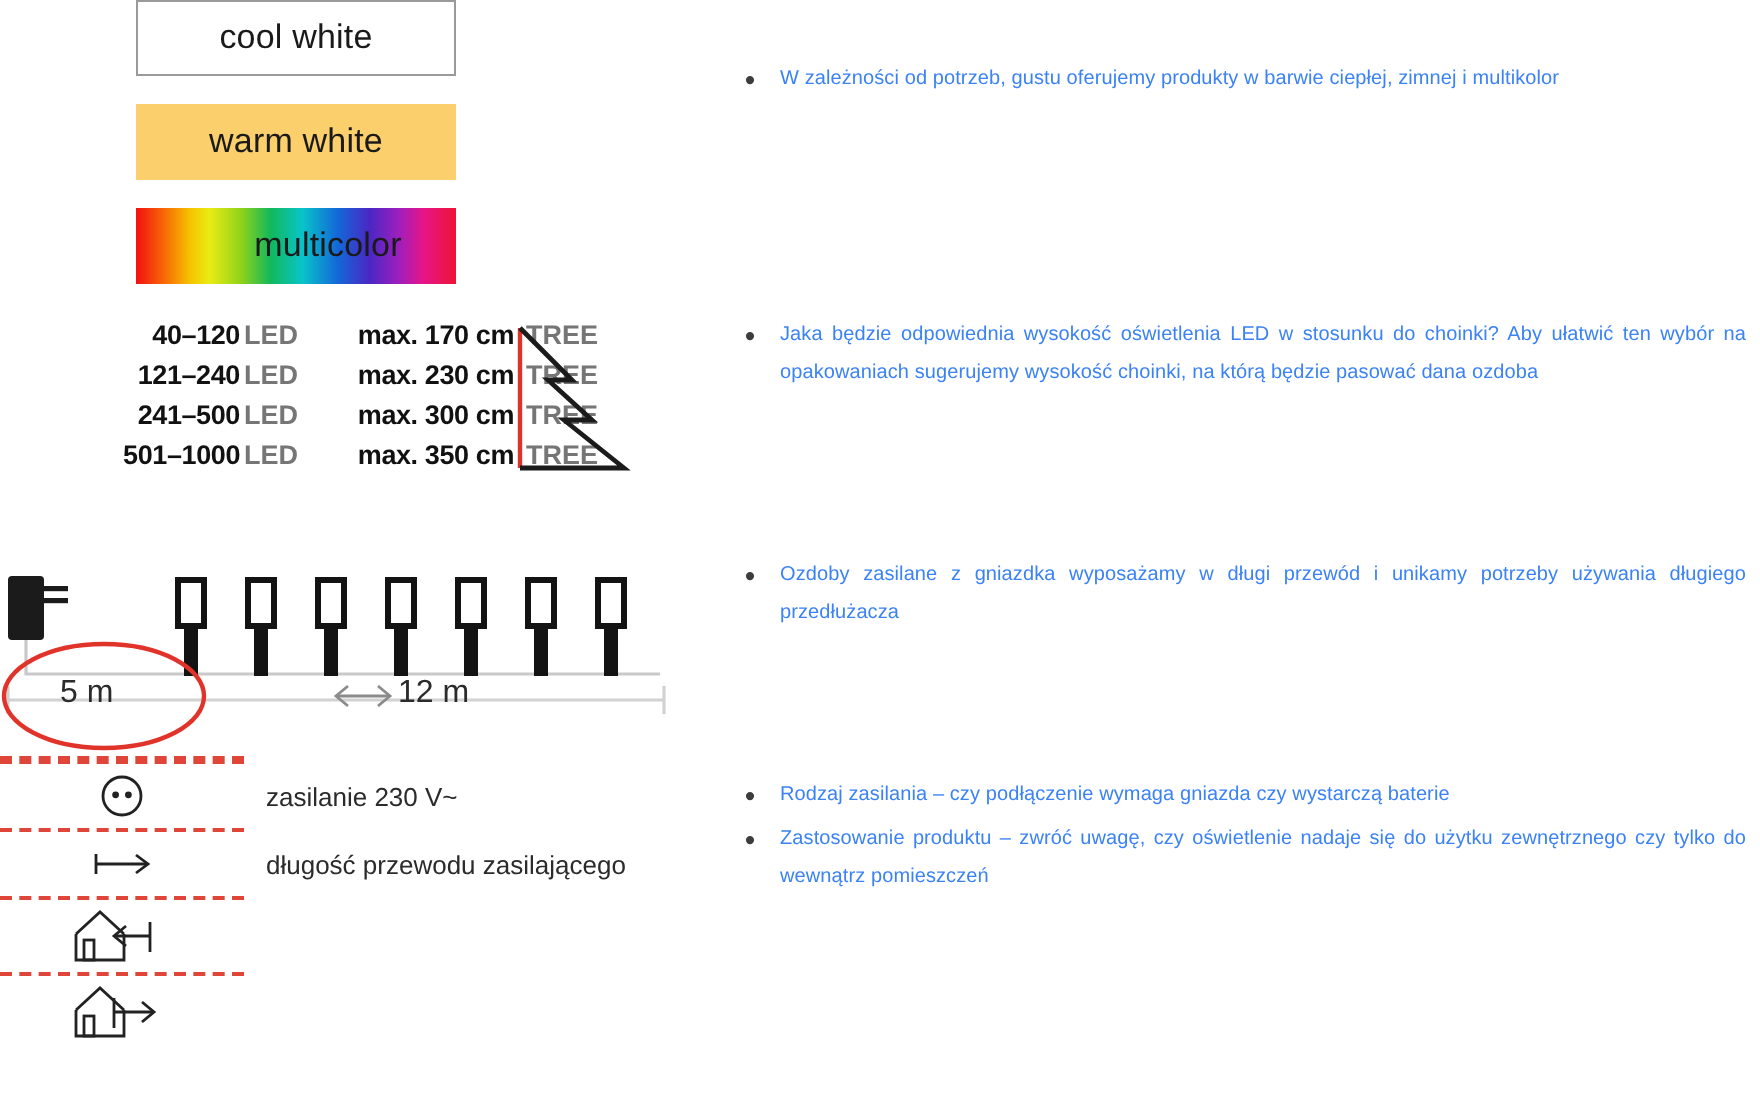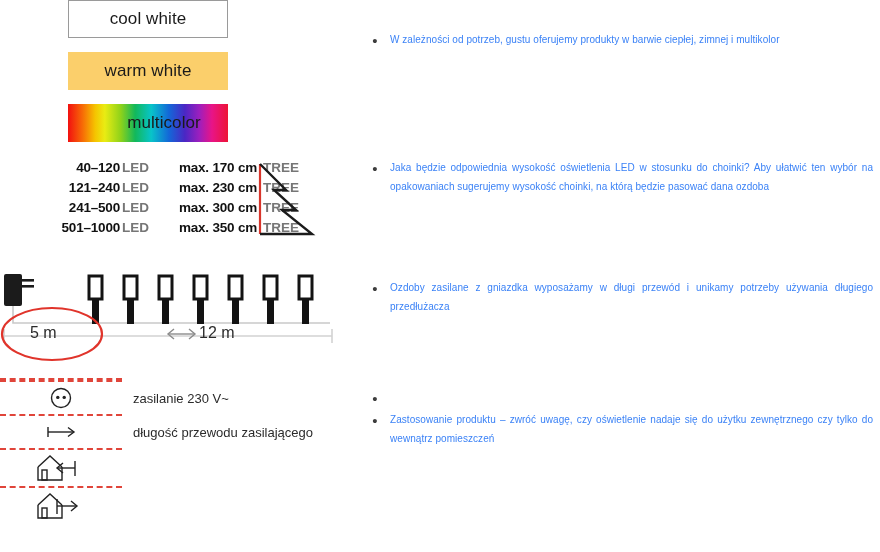--- a/index.html
+++ b/index.html
@@ -96,21 +96,21 @@
   #tree-icon-wrap {
     position: absolute;
     left: 252px;
     top: 2px;
   }
 
   
   #chain-diagram {
     position: absolute;
     left: 0;
-    top: 266px;
+    top: 280px;
     width: 340px;
     height: 105px;
   }
   #chain-svg { position: absolute; left: 0; top: 0; }
   .chain-label {
     position: absolute;
     font-size: 16px;
     color: #2b2b2b;
   }
   #label-5m  { left: 30px; top: 330px; }
@@ -388,19 +388,20 @@
   <div class="bullet-group" id="bullet-group-3">
     <div class="bullet">
       <span class="bullet-dot">•</span>
       <span class="bullet-text">Ozdoby zasilane z gniazdka wyposażamy w długi przewód i unikamy potrzeby używania długiego przedłużacza</span>
     </div>
   </div>
 
   <div class="bullet-group" id="bullet-group-4">
     <div class="bullet">
       <span class="bullet-dot">•</span>
+      <span class="bullet-text">Rodzaj zasilania – czy podłączenie wymaga gniazda czy wystarczą baterie</span>
     </div>
     <div class="bullet">
       <span class="bullet-dot">•</span>
       <span class="bullet-text">Zastosowanie produktu – zwróć uwagę, czy oświetlenie nadaje się do użytku zewnętrznego czy tylko do wewnątrz pomieszczeń</span>
     </div>
   </div>
 </div>
 
 </body></html>

